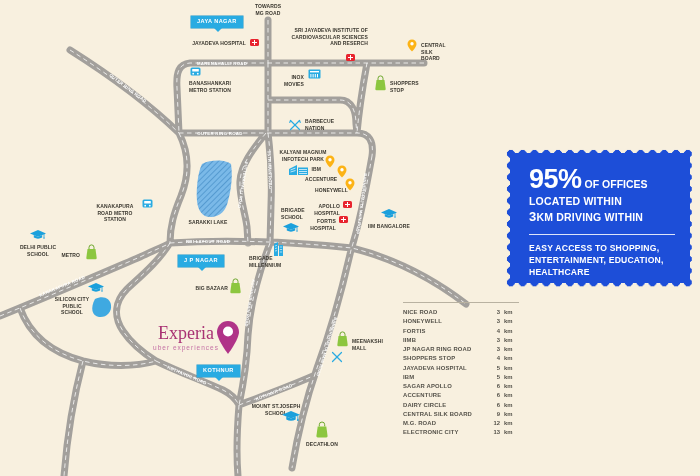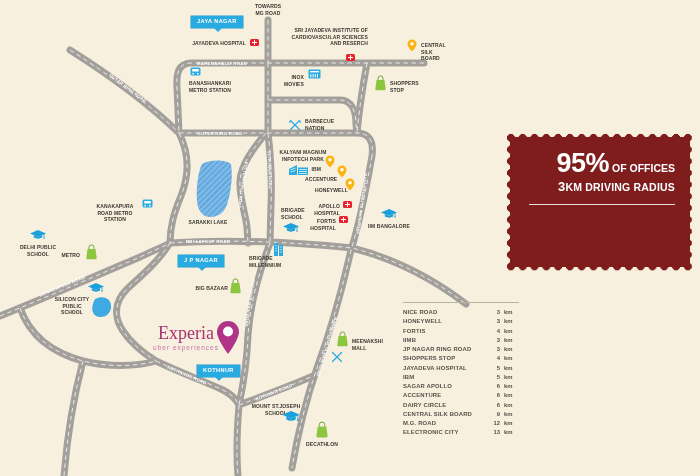--- a/index.html
+++ b/index.html
@@ -18,26 +18,26 @@
     border:4px solid transparent;border-top:4px solid #29abe2;border-bottom:none;}
   .icon{position:absolute;}
   .cross{position:absolute;width:9px;height:7px;background:#e8232e;border-radius:1.5px;}
   .cross::before{content:"";position:absolute;left:3.6px;top:1px;width:1.8px;height:5px;background:#fff;}
   .cross::after{content:"";position:absolute;left:2px;top:2.6px;width:5px;height:1.8px;background:#fff;}
   
   .brand{position:absolute;left:150px;top:324px;width:72px;text-align:center;}
   .brand .name{font-family:"Liberation Serif",serif;font-size:18px;color:#a93273;line-height:1;}
   .brand .tag{font-size:6.5px;color:#c571a5;letter-spacing:1px;margin-top:2px;}
   
-  .stamp{position:absolute;left:505px;top:132px;width:190px;height:140px;background:#7f1d1d;
+  .stamp{position:absolute;left:505px;top:148px;width:190px;height:140px;background:#1d4ed8;
     box-sizing:border-box;padding:16px 20px 0 24px;color:#fff;
     -webkit-mask:linear-gradient(#000,#000) 50% 50%/calc(100% - 10px) calc(100% - 10px) no-repeat,
       radial-gradient(circle 4px,#000 96%,transparent) 0 0/11.8px 11.7px;
     mask:linear-gradient(#000,#000) 50% 50%/calc(100% - 10px) calc(100% - 10px) no-repeat,
-      radial-gradient(circle 4px,#000 96%,transparent) 0 0/11.8px 11.7px;text-align:right;}
+      radial-gradient(circle 4px,#000 96%,transparent) 0 0/11.8px 11.7px;}
   .stamp .stat{font-size:27px;font-weight:bold;letter-spacing:-.5px;}
   .stamp .stat-suffix{font-size:10.5px;font-weight:bold;margin-left:3px;}
   .stamp .ln{font-size:10.5px;font-weight:bold;line-height:1.3;letter-spacing:.2px;}
   .stamp .num{font-size:13px;}
   .stamp .divider{height:1px;background:rgba(255,255,255,.85);margin:8px 0 7px 0;}
   .stamp .secondary{font-size:8.6px;font-weight:bold;line-height:1.45;letter-spacing:.2px;}
   
   .hl{position:absolute;left:403px;top:297px;width:150px;color:#45433a;}
   .hl-title{font-size:11px;letter-spacing:.5px;color:#3e3c33;}
   .hl-rule{height:1px;background:#b9b2a1;width:116px;margin:5px 0 7px 0;}
@@ -311,22 +311,24 @@
   <svg class="icon" style="left:315px;top:421px;" width="14" height="17">
     <path d="M4.3,5.4 v-1.7 a2.7,2.7 0 0 1 5.4,0 V5.4" fill="none" stroke="#6ea82e" stroke-width="1"></path>
     <path d="M2.7,5.4 h8.6 l1.3,9.7 a1.3,1.3 0 0 1 -1.3,1.3 h-8.6 a1.3,1.3 0 0 1 -1.3,-1.3 Z" fill="#8cc63f"></path>
   </svg>
   <div class="lm c" style="left:299px;top:441px;width:46px;">DECATHLON</div>
 
   <div class="stamp">
     <div>
       <span class="stat">95%</span><span class="stat-suffix">OF OFFICES</span>
     </div>
-    <div class="ln"><span class="num">3</span><span>KM DRIVING RADIUS</span></div>
+    <div class="ln">LOCATED WITHIN</div>
+    <div class="ln"><span class="num">3</span><span>KM DRIVING WITHIN</span></div>
     <div class="divider"></div>
+    <div class="secondary">EASY ACCESS TO SHOPPING, ENTERTAINMENT, EDUCATION, HEALTHCARE</div>
   </div>
 
   <div class="hl">
     <div class="hl-rule"></div>
     <div class="hl-list">
       <div class="hl-row">
           <span class="hl-name">NICE ROAD</span>
           <span class="hl-dist">3</span>
           <span class="hl-unit">km</span>
         </div>

